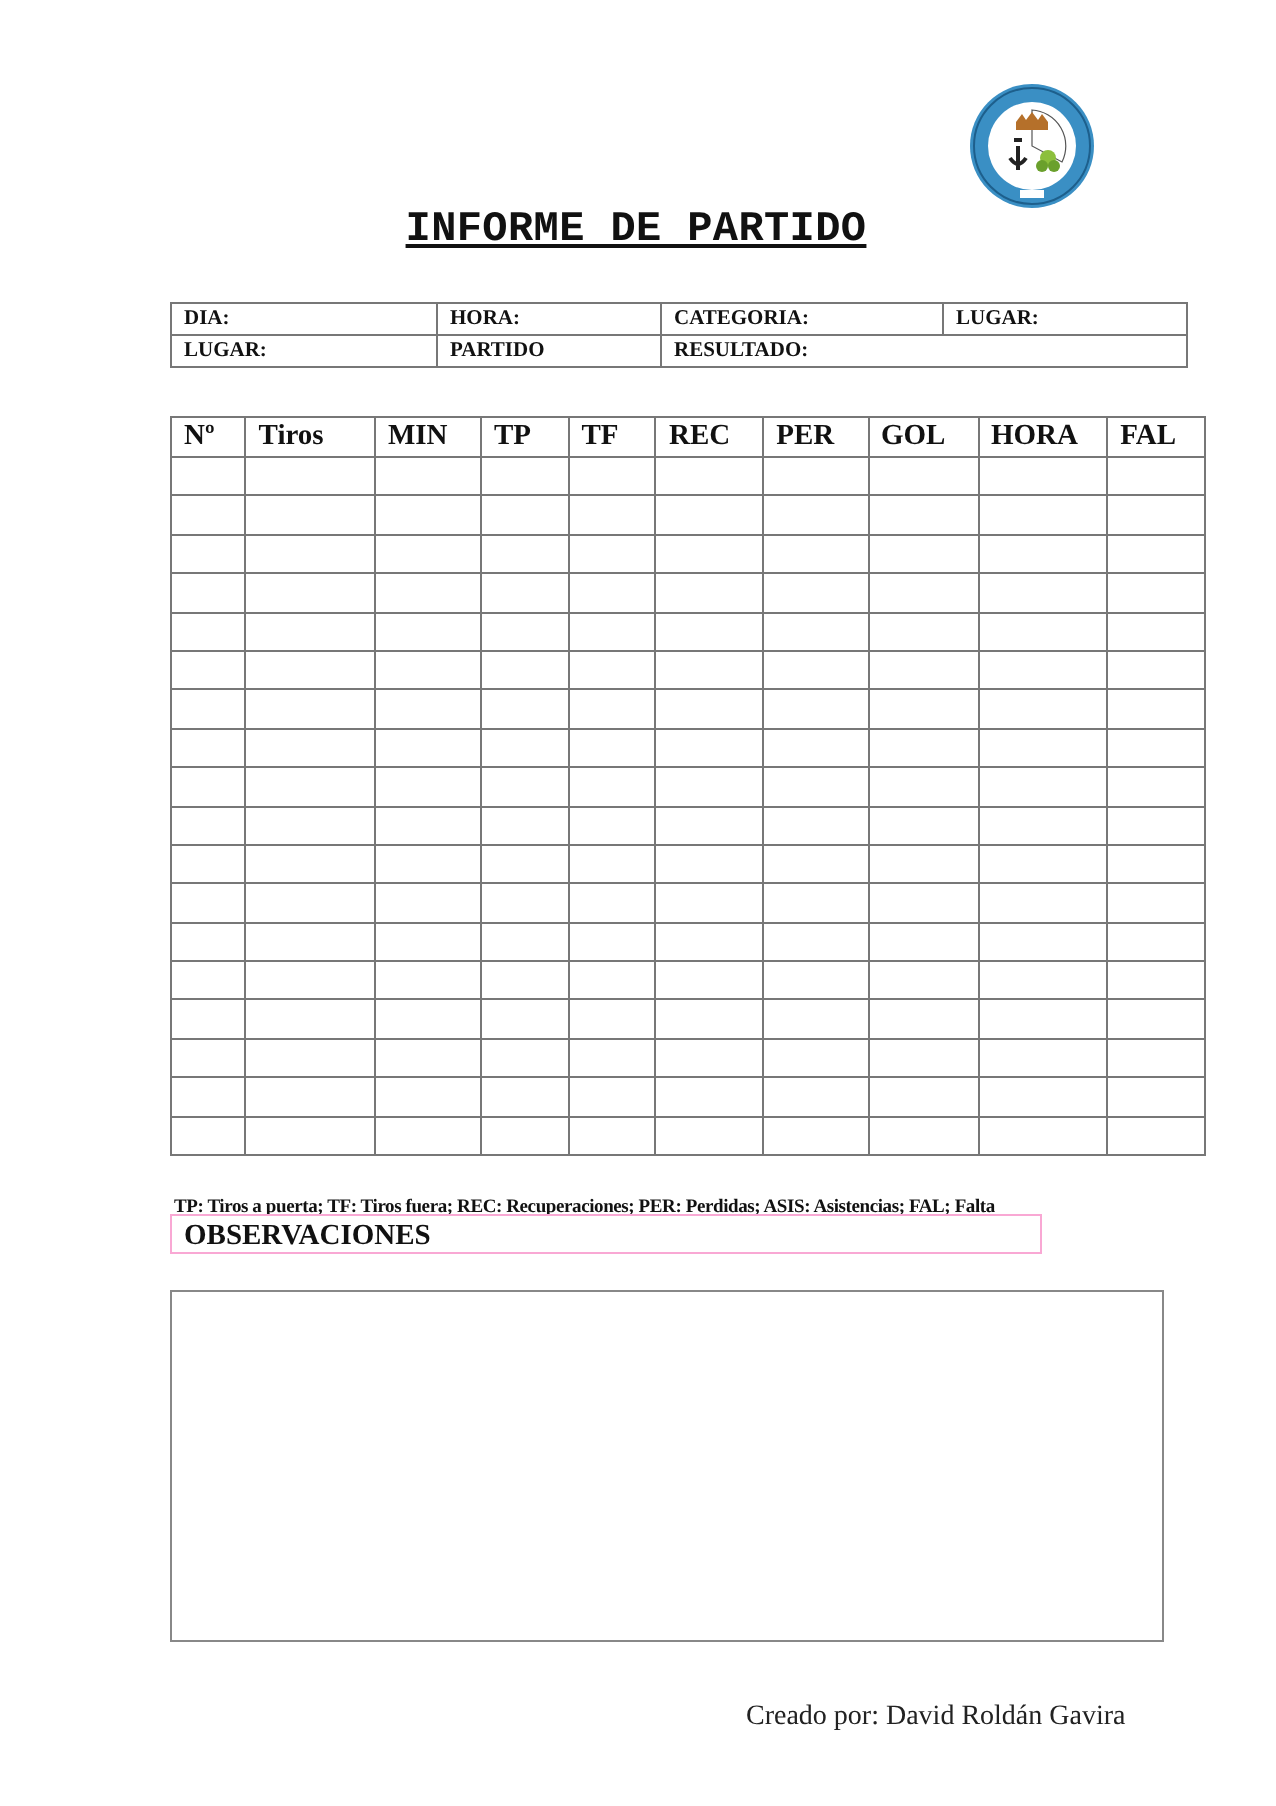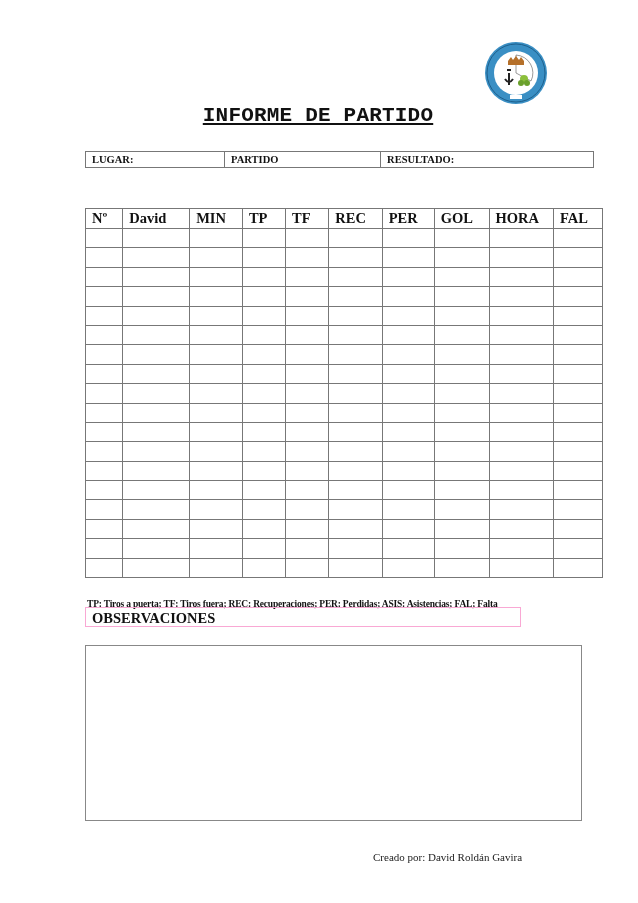--- a/index.html
+++ b/index.html
@@ -17,21 +17,21 @@
   .stats th { border:1px solid #777; font-size:14.5px; font-weight:bold; text-align:left;
               padding:0 14px 0 6px; height:19px; line-height:19px;margin-left:40px; }
   .stats td { border:1px solid #777; height:18.4px; padding:0; }
   .legend { position:absolute; left:87px; top:578px; font-size:9.5px; font-weight:bold;
             white-space:nowrap; letter-spacing:-0.2px;margin-top:21px; }
   .obs-title { position:absolute; left:85px; top:607px; width:436px; height:20px;
                border:1px solid #f9a8d4; box-sizing:border-box; font-size:14.5px; font-weight:bold;
                padding-left:6px; line-height:20px; }
   .obs-box { position:absolute; left:85px; top:645px; width:497px; height:176px;
              border:1px solid #888; box-sizing:border-box; }
-  .footer { position:absolute; left:373px; top:851px; font-size:11px; color:#222; }
+  .footer { position:absolute; left:373px; top:851px; font-size:14px; color:#222; }
 </style>
 </head>
 <body>
 
 <div class="logo">
   <svg width="64" height="64" viewBox="0 0 64 64">
     <circle cx="32" cy="32" r="31" fill="#3a8fc4"></circle>
     <circle cx="32" cy="32" r="29" fill="none" stroke="#1d5f8c" stroke-width="1"></circle>
     <circle cx="32" cy="32" r="22" fill="#ffffff"></circle>
     <path d="M32 14 A18 18 0 0 1 47 40 L32 32 Z" fill="#ffffff" stroke="#555" stroke-width="0.6"></path>
@@ -41,33 +41,39 @@
     <circle cx="37" cy="42" r="3" fill="#6aa02c"></circle>
     <circle cx="43" cy="42" r="3" fill="#6aa02c"></circle>
     <rect x="26" y="54" width="12" height="4" fill="#ffffff"></rect>
   </svg>
 </div>
 
 <div class="title"><span>INFORME DE PARTIDO</span></div>
 
 <table class="info">
   <tbody>
+      <tr>
+    <td style="width:126px">DIA:</td>
+    <td style="width:105px">HORA:</td>
+    <td style="width:134px">CATEGORIA:</td>
+    <td>LUGAR:</td>
+  </tr>
   <tr>
     <td>LUGAR:</td>
     <td>PARTIDO</td>
     <td colspan="2">RESULTADO:</td>
   </tr>
 </tbody>
   </table>
 
 <table class="stats">
   <thead>
     <tr>
       <th style="width:21px">Nº</th>
-      <th style="width:94px">David</th>
+      <th style="width:94px">Tiros</th>
       <th style="width:42px">MIN</th>
       <th style="width:42px">TP</th>
       <th style="width:42px">TF</th>
       <th style="width:42px">REC</th>
       <th style="width:42px">PER</th>
       <th style="width:42px">GOL</th>
       <th style="width:42px">HORA</th>
       <th>FAL</th>
     </tr>
   </thead>

